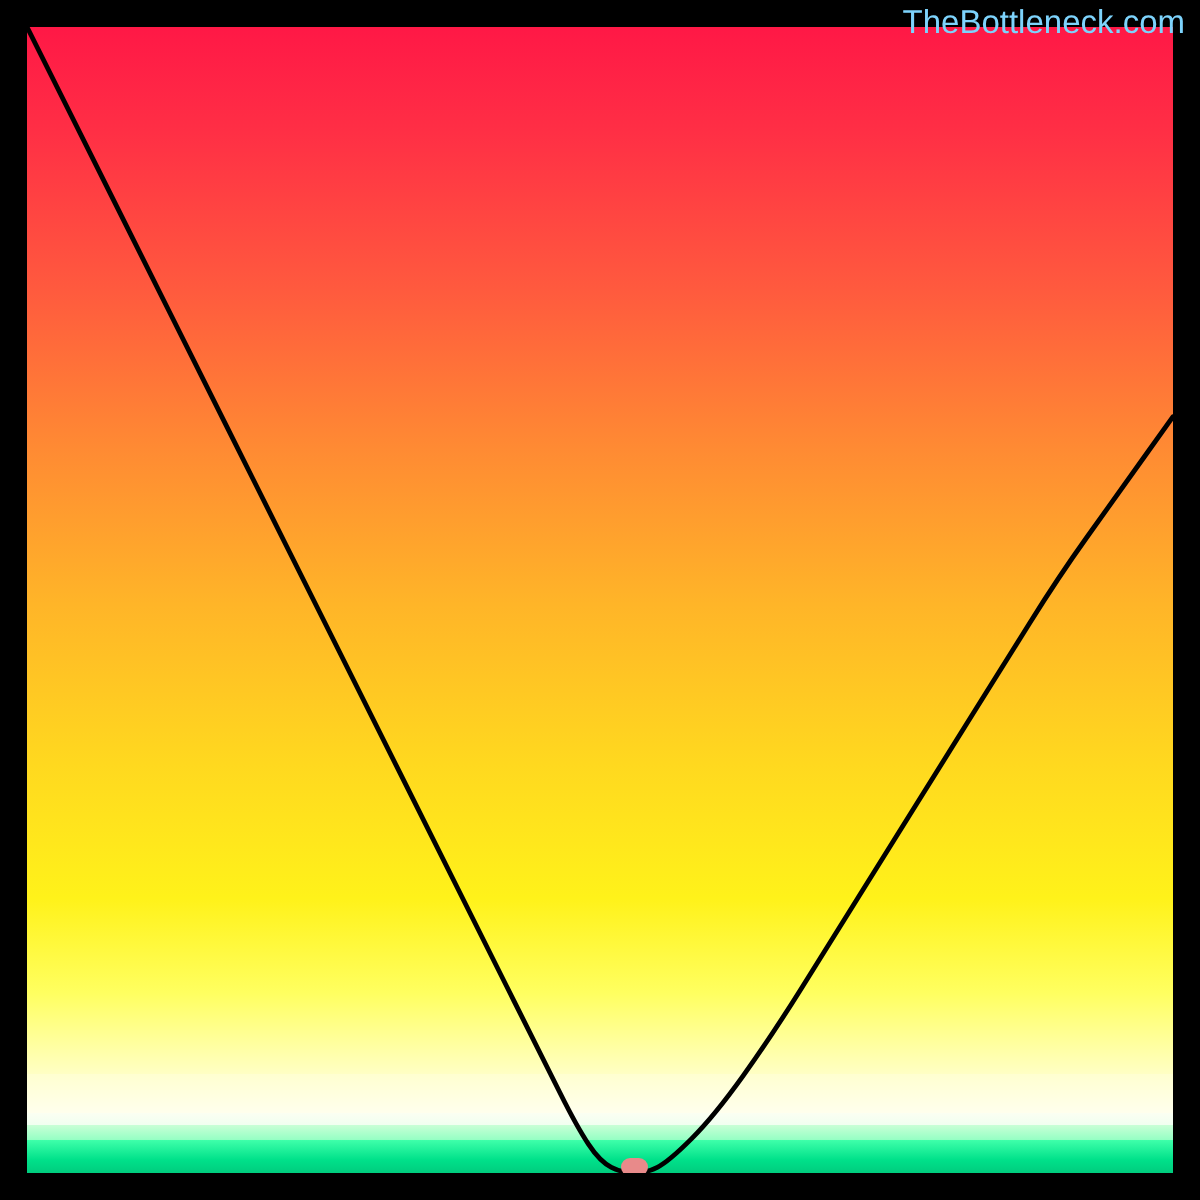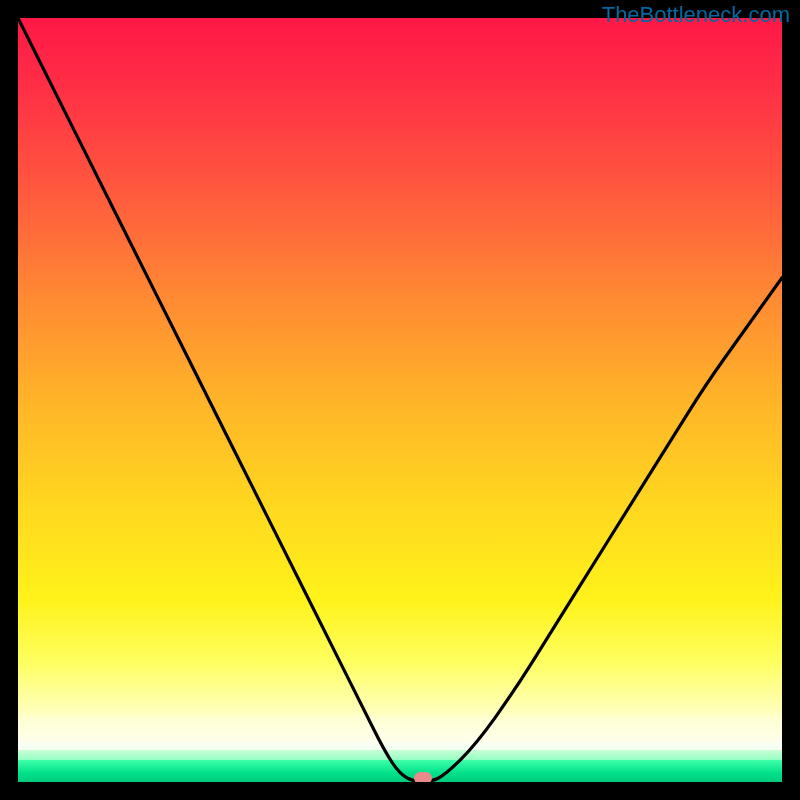--- a/index.html
+++ b/index.html
@@ -14,21 +14,21 @@
   .frame {
     position: relative;
     width: 800px;
     height: 800px;
     background: #000;
   }
   .watermark {
     position: absolute;
     top: 2px;
     right: 10px;
-    color: #0369a1;
+    color: #7dd3fc;
     font-size: 22px;
     z-index: 20;
     font-weight: 500;
   }
   .plot-area {
     position: absolute;
     left: 18px;
     top: 18px;
     width: 764px;   
     height: 764px;  

